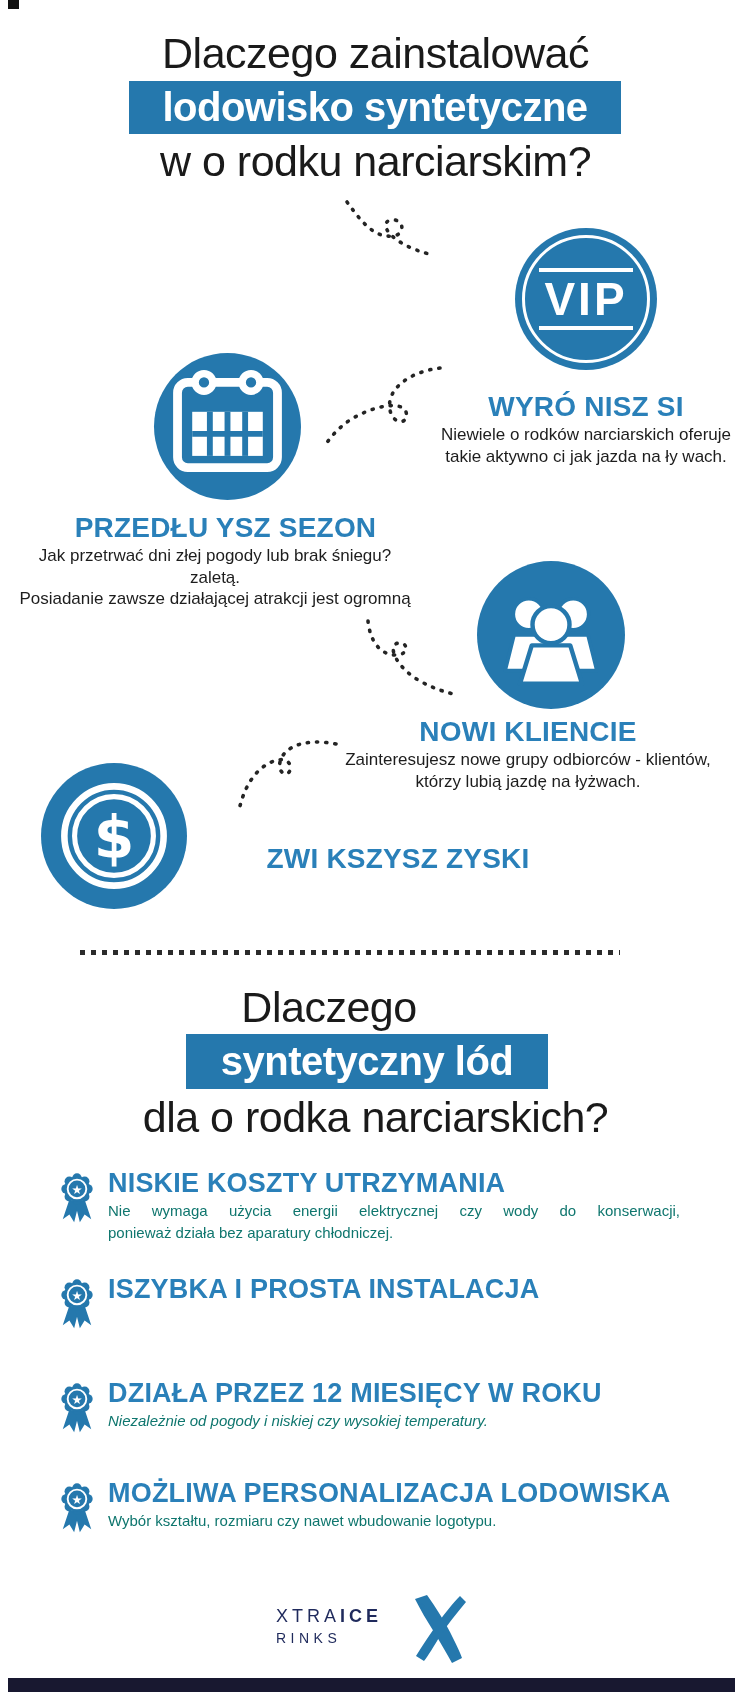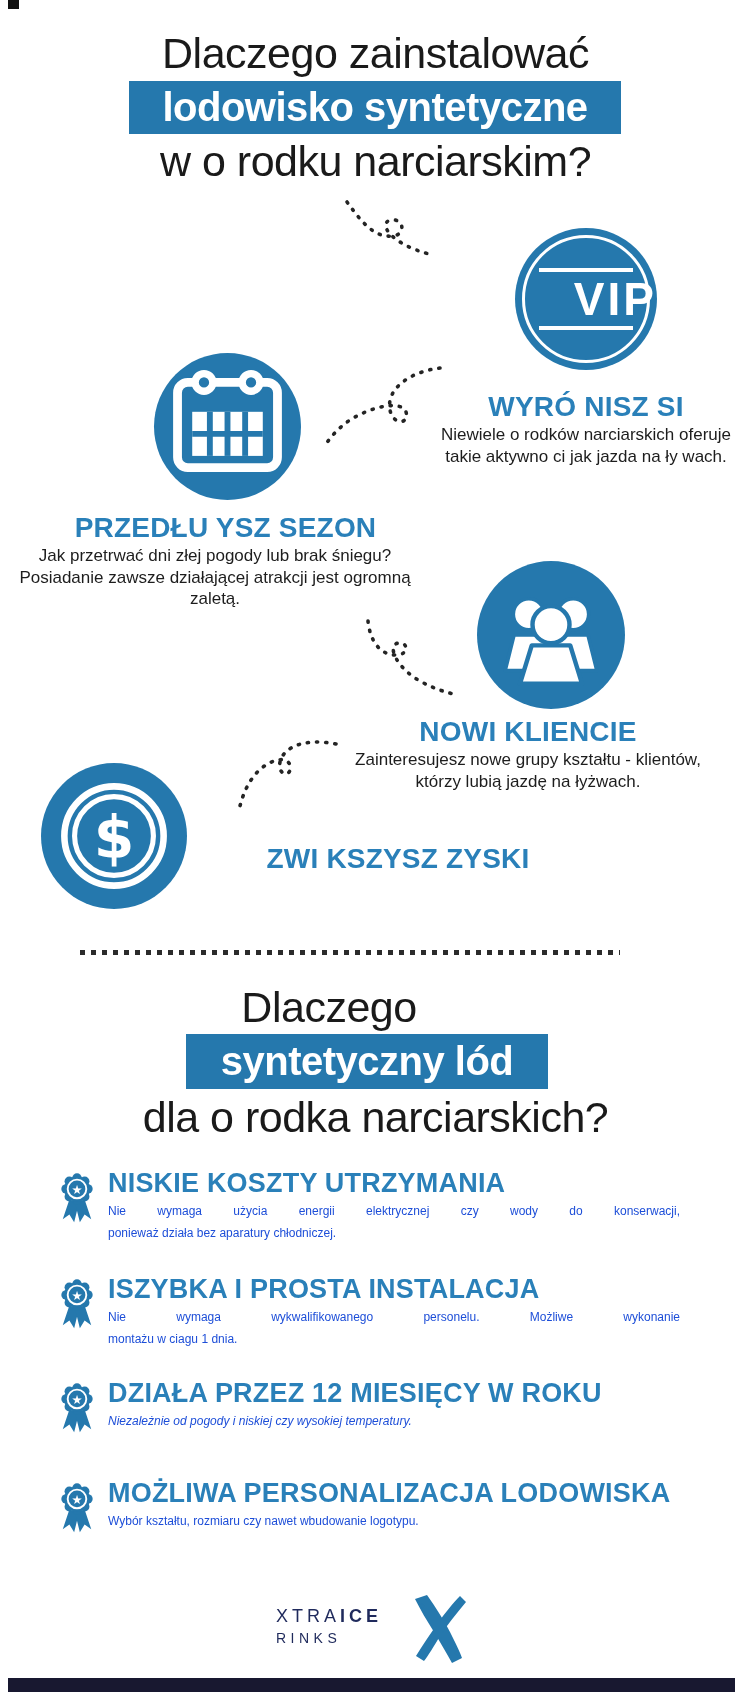--- a/index.html
+++ b/index.html
@@ -6,26 +6,26 @@
   .canvas{position:relative;width:735px;height:1692px;background:#ffffff;overflow:hidden;
           font-family:"Liberation Sans", sans-serif;margin-left:8px;}
   .abs{position:absolute;}
   .title{font-size:43px;color:#1a1a1a;text-align:center;letter-spacing:-0.5px;line-height:1.1;}
   .hbox{background:#2578AD;color:#fff;display:flex;align-items:center;justify-content:center;}
   .hbox span{font-weight:bold;font-size:40px;letter-spacing:-0.5px;}
   .fhead{font-size:28px;font-weight:bold;color:#2A80B9;text-align:center;letter-spacing:0.2px;}
   .fbody{font-size:17px;line-height:21.5px;color:#1d1d1d;text-align:center;}
   .icircle{background:#2578AD;border-radius:50%;}
   .bhead{font-size:27px;font-weight:bold;color:#2A80B9;letter-spacing:0.2px;}
-  .bbody{font-size:12px;line-height:22px;color:#1d4ed8;width:572px;}
+  .bbody{font-size:15px;line-height:22px;color:#0f766e;width:572px;}
   .jline{text-align:justify;text-align-last:justify;}
   .divider{height:5px;background:repeating-linear-gradient(90deg,#2b2b2b 0 5px,transparent 5px 11px);}
   .vip-ring{position:absolute;left:7px;top:7px;right:7px;bottom:7px;border:3px solid #fff;border-radius:50%;}
   .vip-line{position:absolute;left:24px;width:94px;height:4px;background:#fff;}
-  .vip-text{position:absolute;left:0;width:100%;text-align:right;color:#fff;font-weight:bold;
+  .vip-text{position:absolute;left:0;width:100%;text-align:center;color:#fff;font-weight:bold;
             font-size:46px;letter-spacing:3px;}
   .brand{color:#1F2A5C;}
   .brand-line1{font-size:18px;letter-spacing:4px;white-space:nowrap;}
   .brand-bold{font-weight:bold;}
   .brand-line2{font-size:14px;letter-spacing:4.5px;text-align:left;margin-top:3px;font-weight:500;}
   svg{display:block;}
 </style>
 </head>
 <body>
 
@@ -74,39 +74,39 @@
         <line x1="38" y1="40" x2="38" y2="70"></line>
         <line x1="50" y1="40" x2="50" y2="70"></line>
         <line x1="62" y1="40" x2="62" y2="70"></line>
         <line x1="26" y1="55" x2="74" y2="55"></line>
       </g>
     </svg>
   </div>
   <div class="abs fhead" style="left:30px;top:512px;width:375px;">PRZEDŁU YSZ SEZON</div>
   <div class="abs fbody" style="left:7px;top:545px;width:400px;">
     <div>Jak przetrwać dni złej pogody lub brak śniegu?</div>
+    <div>zaletą.</div>
     <div>Posiadanie zawsze działającej atrakcji jest ogromną</div>
-    <div>zaletą.</div>
   </div>
 
   <div class="abs icircle" style="left:469px;top:561px;width:148px;height:148px;">
     <svg width="148" height="148" viewBox="0 0 100 100">
       <g fill="#fff" stroke="#2578AD" stroke-width="2.5" stroke-linejoin="round">
         <circle cx="35" cy="36" r="10.5"></circle>
         <path d="M19,74 L25,50 L45,50 L51,74 Z"></path>
         <circle cx="65" cy="36" r="10.5"></circle>
         <path d="M49,74 L55,50 L75,50 L81,74 Z"></path>
         <circle cx="50" cy="43" r="12.5" stroke-width="3"></circle>
         <path d="M29,83 L37,57 L63,57 L71,83 Z" stroke-width="3"></path>
       </g>
     </svg>
   </div>
   <div class="abs fhead" style="left:340px;top:716px;width:360px;">NOWI KLIENCIE</div>
   <div class="abs fbody" style="left:320px;top:749px;width:400px;">
-    <div>Zainteresujesz nowe grupy kształtu - klientów,</div>
+    <div>Zainteresujesz nowe grupy odbiorców - klientów,</div>
     <div>którzy lubią jazdę na łyżwach.</div>
   </div>
 
   <div class="abs icircle" style="left:33px;top:763px;width:146px;height:146px;">
     <svg width="146" height="146" viewBox="0 0 100 100">
       <circle cx="50" cy="50" r="34" fill="none" stroke="#fff" stroke-width="4.5"></circle>
       <circle cx="50" cy="50" r="27" fill="none" stroke="#fff" stroke-width="3.5"></circle>
       <text x="50" y="51.5" text-anchor="middle" dominant-baseline="central" font-family="DejaVu Sans, sans-serif" font-size="40" font-weight="bold" fill="#fff">$</text>
     </svg>
   </div>
@@ -154,24 +154,20 @@
         <circle cx="20" cy="30.5" r="5"></circle>
         <circle cx="11.9" cy="27.1" r="5"></circle>
       <circle cx="8.5" cy="19" r="5"></circle>
         <circle cx="11.9" cy="10.9" r="5"></circle>
       <circle cx="20" cy="19" r="13.5"></circle>
     </g>
     <circle cx="20" cy="19" r="9.8" fill="none" stroke="#fff" stroke-width="2"></circle>
     <text x="20" y="23.8" text-anchor="middle" font-family="DejaVu Sans, sans-serif" font-size="13" fill="#fff">★</text>
   </svg>
   <div class="abs bhead" style="left:100px;top:1274px;">ISZYBKA I PROSTA INSTALACJA</div>
-  <div class="abs bbody" style="left:100px;top:1306px;">
-    <div class="jline">Nie wymaga wykwalifikowanego personelu. Możliwe wykonanie</div>
-    <div>montażu w ciagu 1 dnia.</div>
-  </div>
 
   <svg class="abs" style="left:50px;top:1380px;" width="38" height="55" viewBox="0 0 40 56">
     <g fill="#2578AD">
       <path d="M12,30 L5,51 L12,46 L17,54 L22,34 Z"></path>
       <path d="M28,30 L35,51 L28,46 L23,54 L18,34 Z"></path>
       <circle cx="20" cy="7.5" r="5"></circle>
         <circle cx="28.1" cy="10.9" r="5"></circle>
         <circle cx="31.5" cy="19" r="5"></circle>
       <circle cx="28.1" cy="27.1" r="5"></circle>
         <circle cx="20" cy="30.5" r="5"></circle>

